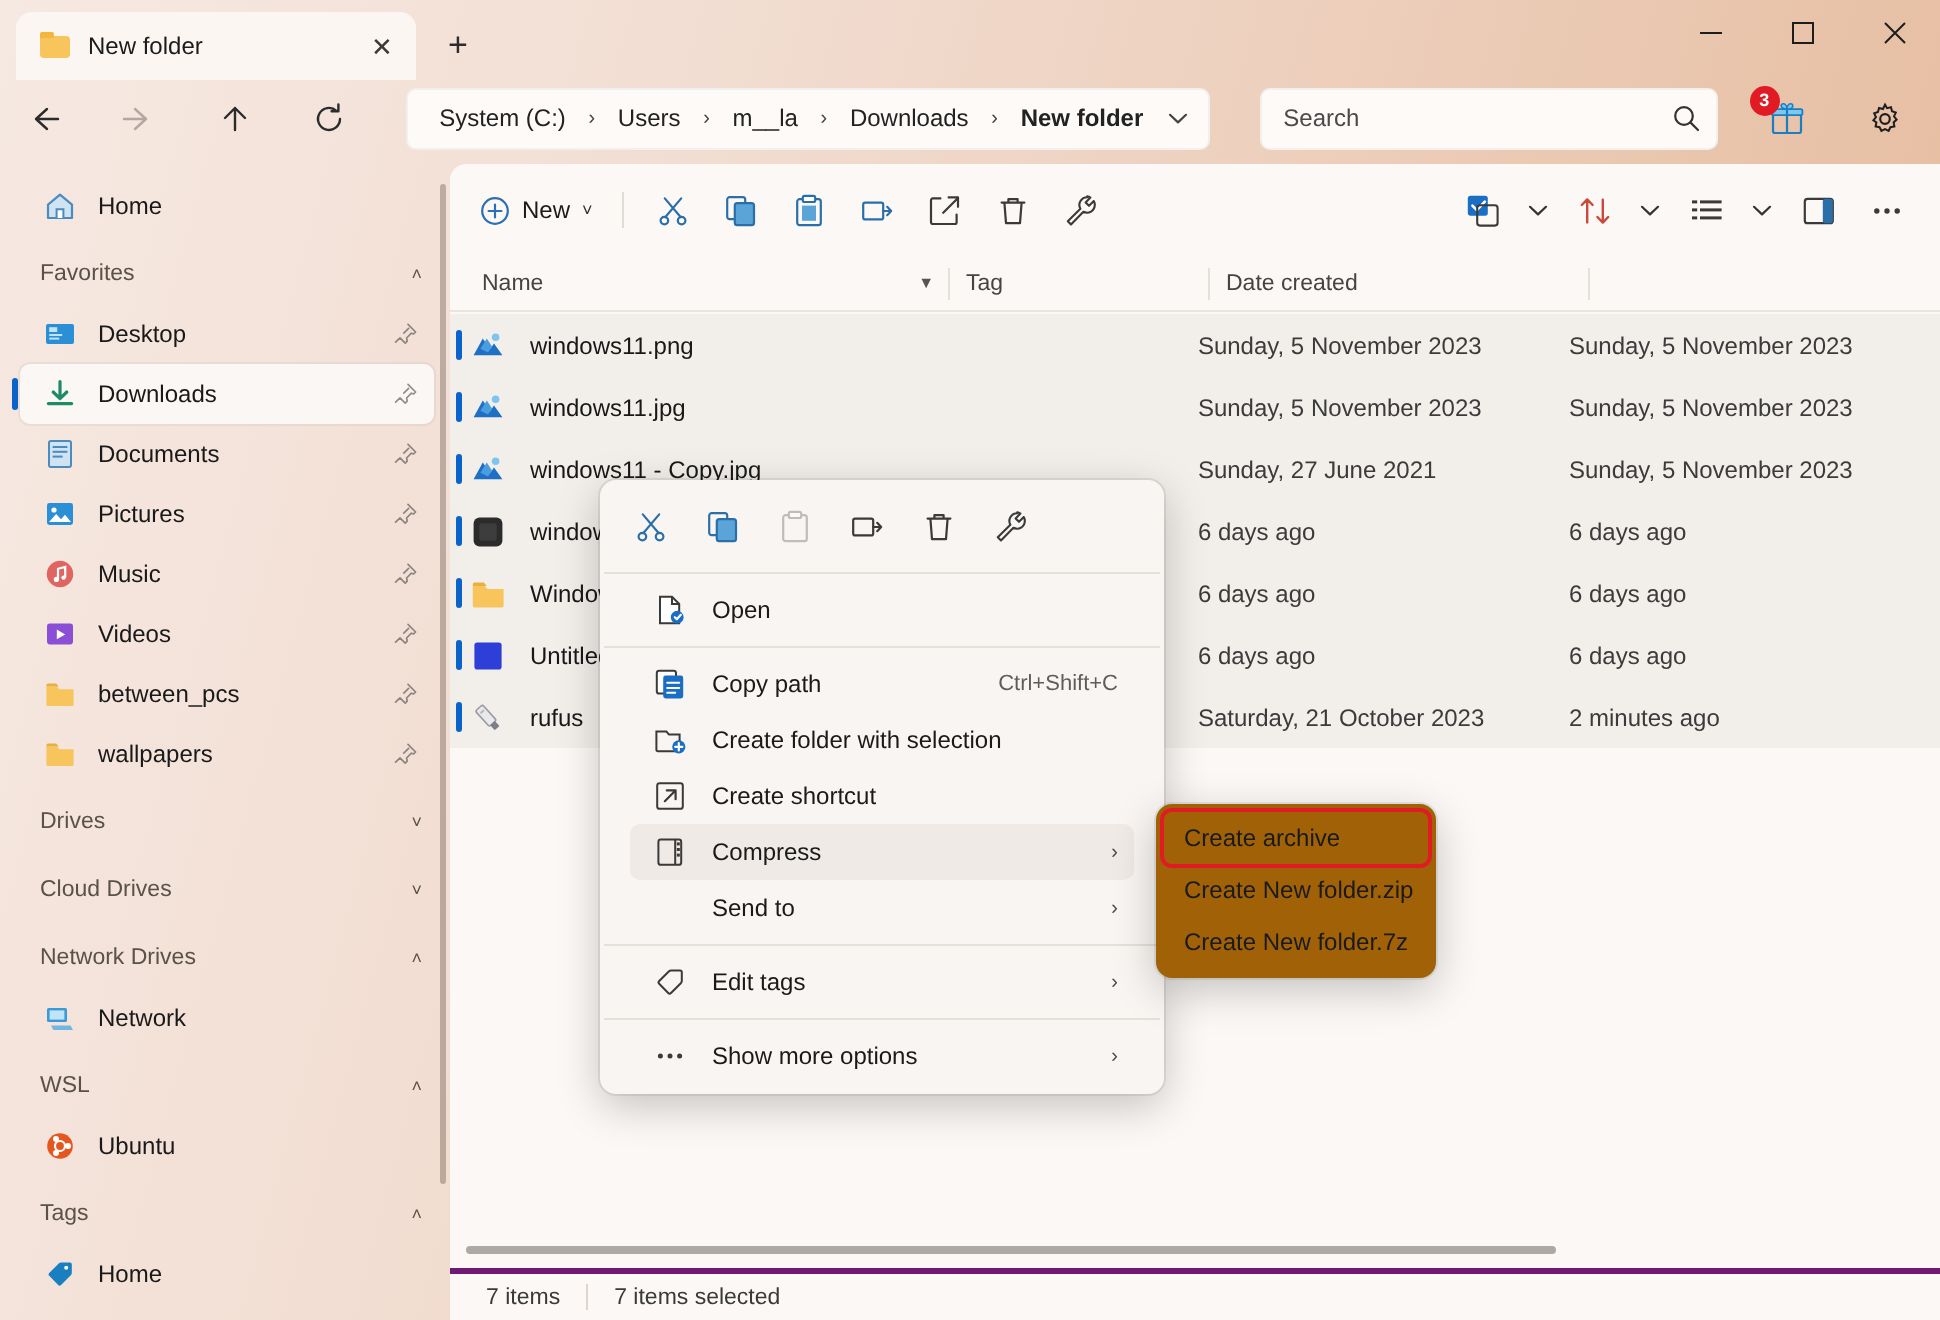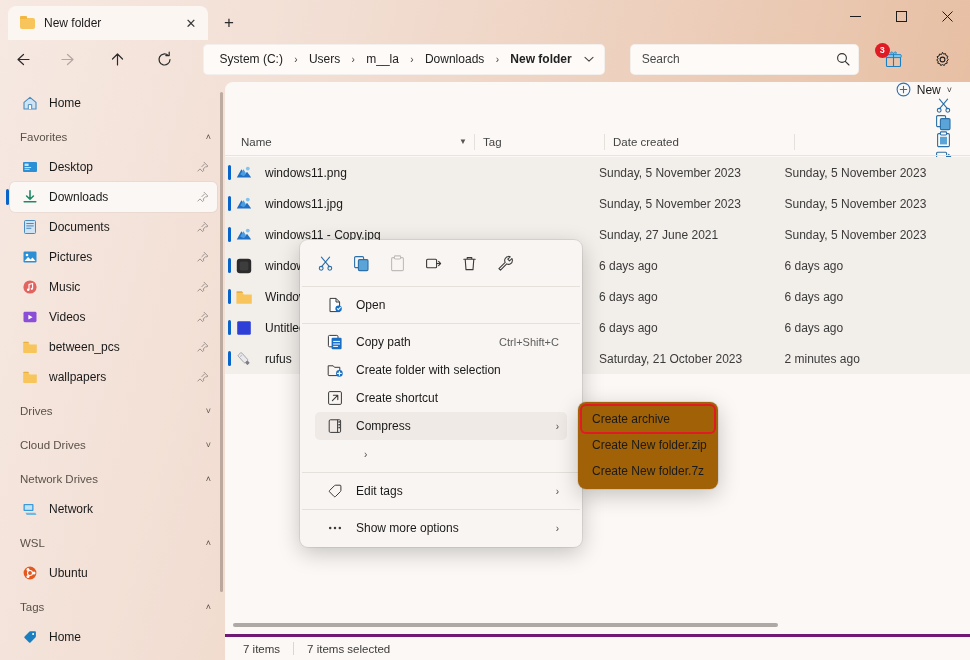--- a/index.html
+++ b/index.html
@@ -148,21 +148,21 @@
   }
 
   
   #main {
     flex:1; background:#fbf8f5;
     border-radius: 8px 0 0 0;
     margin-right: 0; display:flex; flex-direction:column;
     position: relative; overflow:hidden;
   }
 
-  #cmdbar { height: 46px; display:flex; align-items:flex-end; padding: 0 10px 0 8px; flex-direction: column; }
+  #cmdbar { height: 46px; display:flex; align-items:center; padding: 0 10px 0 8px; }
   #newbtn {
     height:30px; display:flex; align-items:center; gap:6px;
     padding: 0 8px 0 7px; border-radius:5px; cursor:pointer;
     font-size:12px; color:#1b1b1b;
   }
   .cmd-sep { width:1px; height:18px; background:#e1dbd6; margin: 0 7px; }
   .cmd-ico {
     width:34px; height:30px; border-radius:5px; cursor:pointer;
     display:flex; align-items:center; justify-content:center;
   }
@@ -920,20 +920,21 @@
             <rect x="11.4" y="8.8" width="1.5" height="1.5"></rect>
           </g>
         </svg>
     </span>
     <span class="mlabel">Compress</span>
     <span class="marrow">›</span>
   </div>
 
   <div class="mitem">
     <span class="mico"></span>
+    <span class="mlabel">Send to</span>
     <span class="marrow">›</span>
   </div>
 
   <div class="mdiv"></div>
 
   <div class="mitem">
     <span class="mico">
       <svg width="16" height="16" viewBox="0 0 16 16">
           <path d="M8.6 2.2h4.4a.9.9 0 0 1 .9.9v4.4a1.6 1.6 0 0 1-.5 1.1l-4.9 4.9a1 1 0 0 1-1.4 0L2.6 8.9a1 1 0 0 1 0-1.4l4.9-4.9a1.6 1.6 0 0 1 1.1-.4z" fill="none" stroke="#3a3a3a" stroke-width="1"></path>
         </svg>

